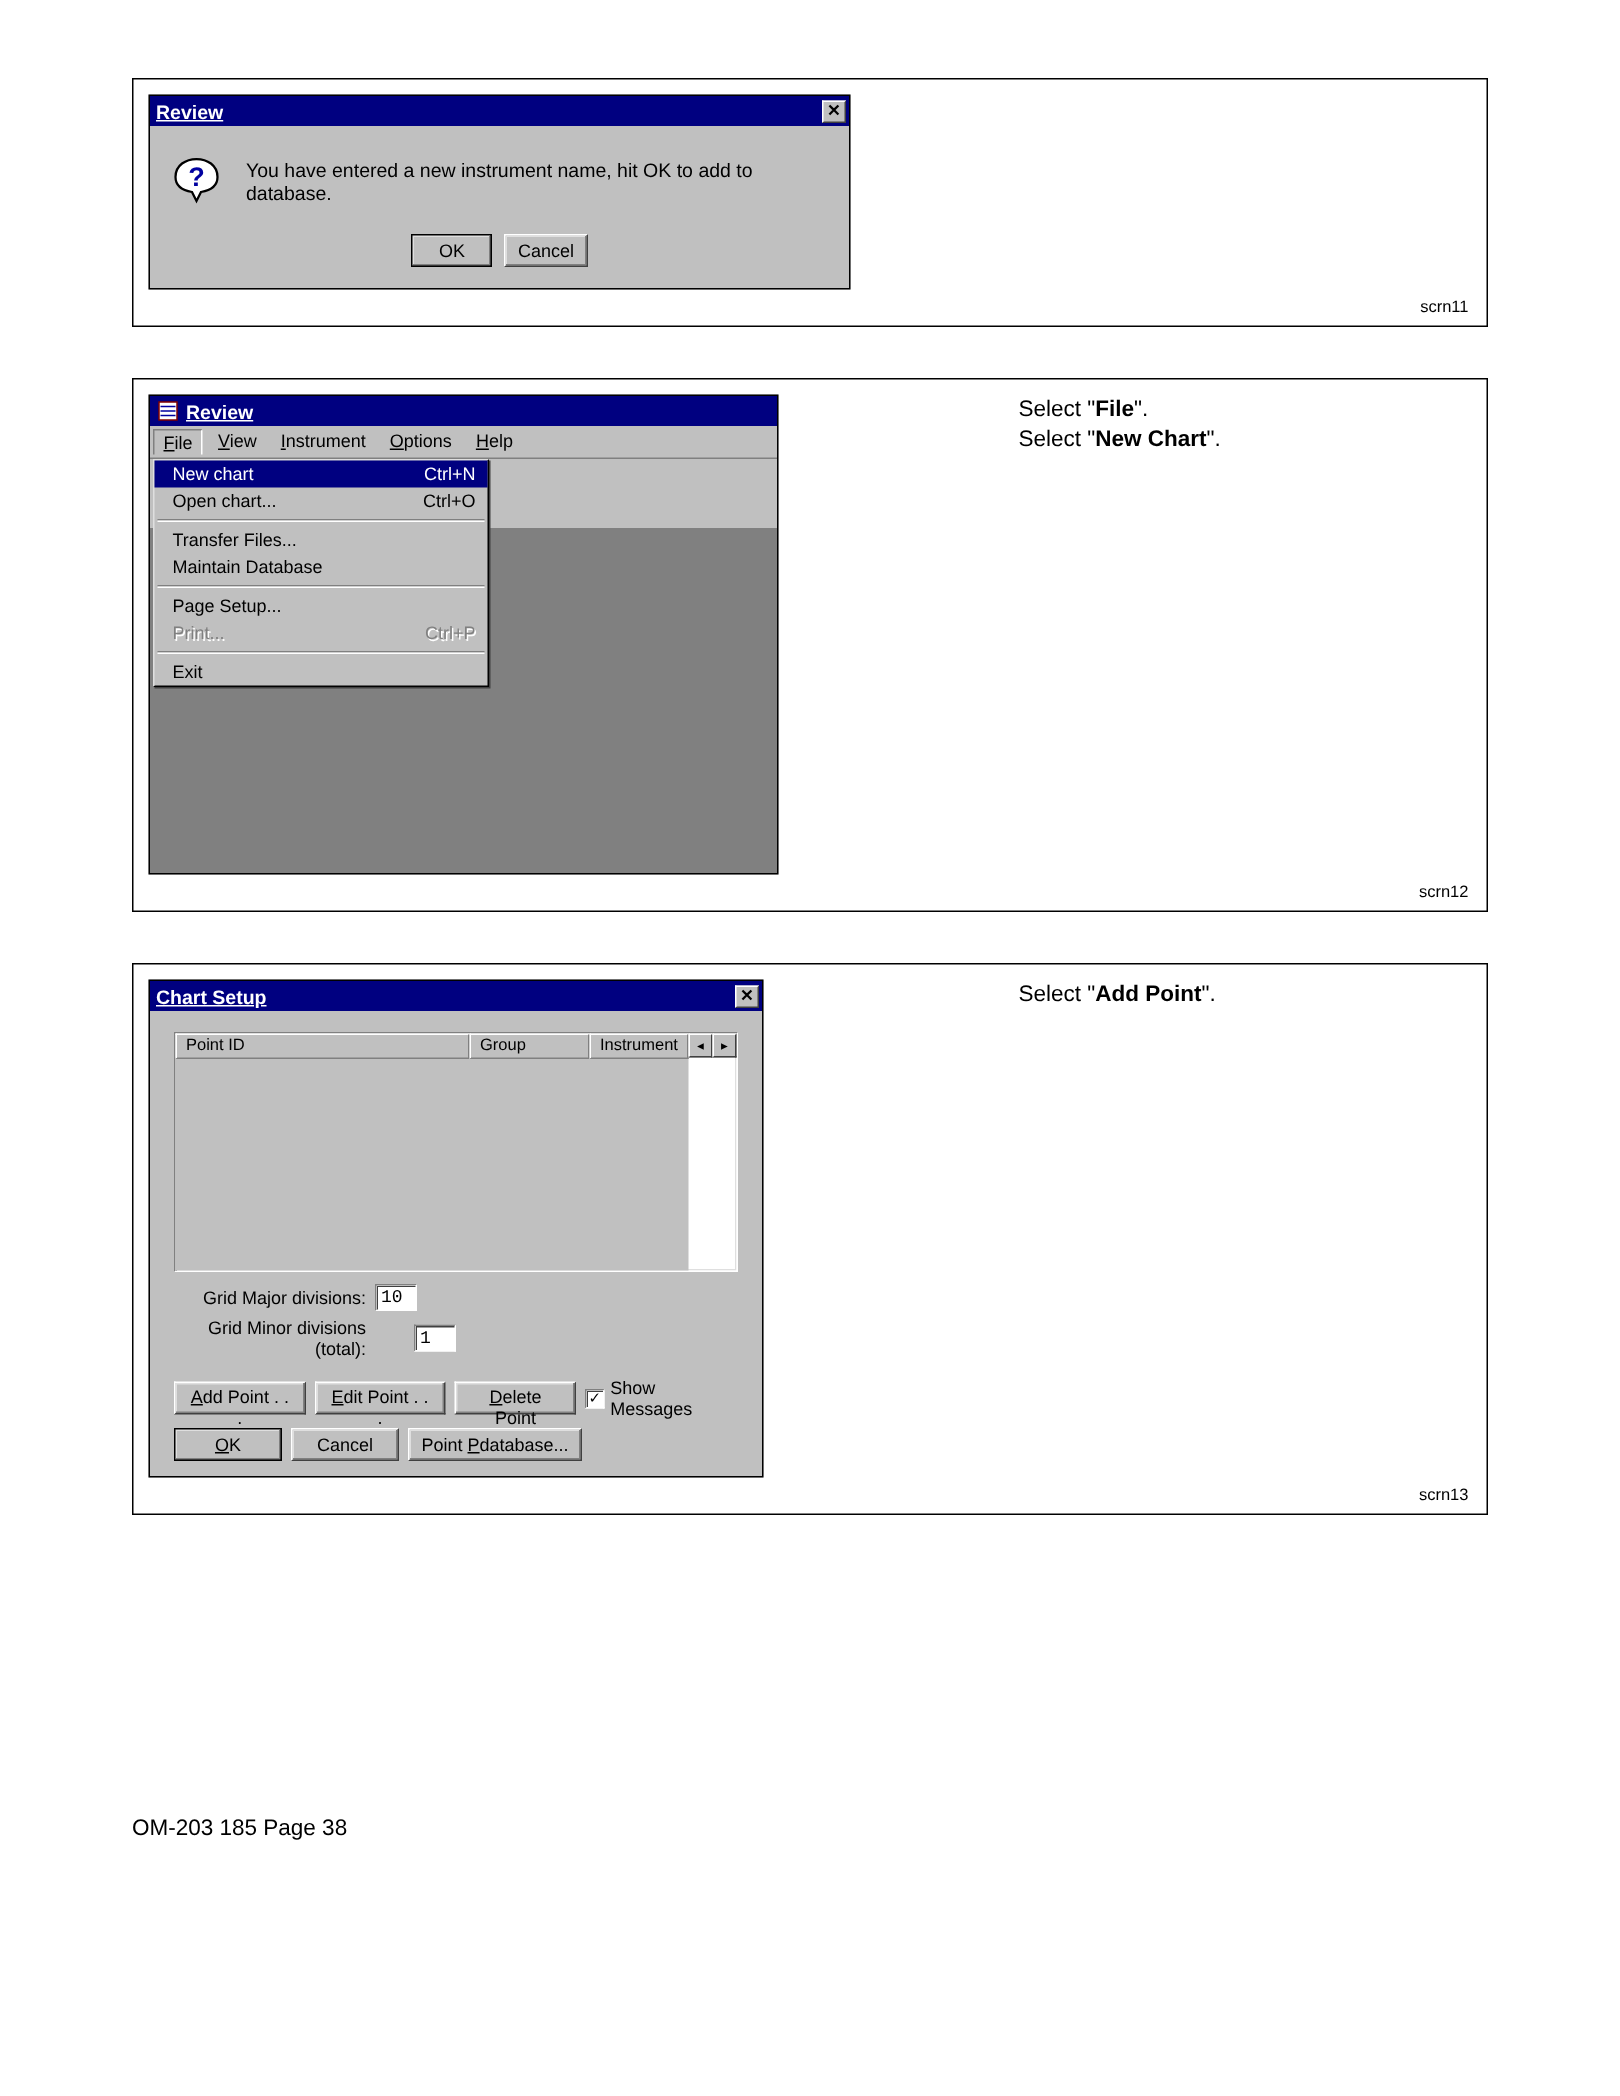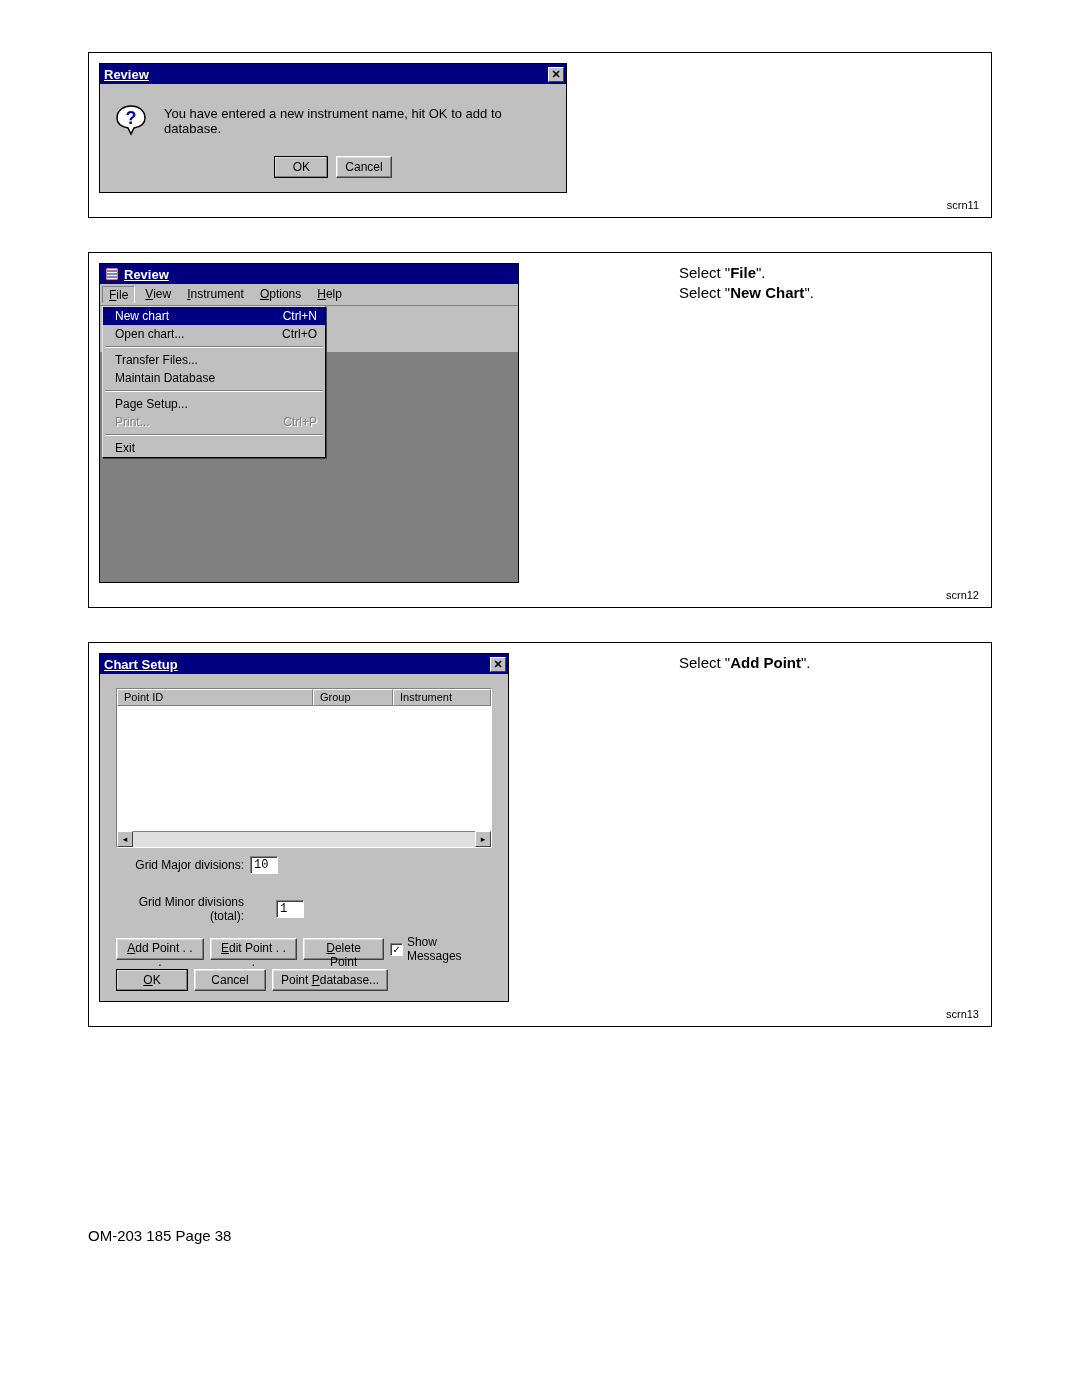--- a/index.html
+++ b/index.html
@@ -158,21 +158,21 @@
     background:#c0c0c0;
   }
   .mdi-area-lower {
     position:absolute; top:46px; left:0; right:0; bottom:0;
     background:#808080;
   }
 
   
   .chart-setup { width: 410px; }
   .cs-body { padding: 14px 16px 10px 16px; }
-  .listview { height:160px; display:flex; flex-direction:column; }
+  .listview { height:160px; display:flex; flex-direction:row; }
   .lv-head { display:flex; background:#c0c0c0; }
   .lv-head .col {
     border-top:1px solid #fff; border-left:1px solid #fff;
     border-right:1px solid #808080; border-bottom:1px solid #808080;
     padding:1px 6px; font-size:11px; height:17px;
   }
   .lv-rows { flex:1; background:#fff; }
   .lv-hscroll { height:16px; background:#c0c0c0; display:flex; }
   .lv-hscroll .track { flex:1; background:#dfdfdf; border-top:1px solid #808080; }
   .grid-row { display:flex; align-items:center; gap:6px; margin-top:8px; font-size:12px; }
@@ -306,21 +306,21 @@
               <span class="scrollbar-btn">◂</span>
               <span class="track"></span>
               <span class="scrollbar-btn">▸</span>
             </div>
           </div>
 
           <div class="grid-row">
             <span class="glabel">Grid Major divisions:</span>
             <input class="input95 ginput" value="10" style="">
           </div>
-          <div class="grid-row" style="margin-top:21px;gap:32px;">
+          <div class="grid-row" style="margin-top:4px;gap:32px;">
             <span class="glabel">Grid Minor divisions (total):</span>
             <input class="input95 ginput" value="1" style="">
           </div>
 
           <div class="cs-btnrow">
             <button class="btn95" style="min-width:72px;"><span class="ul">A</span><span>dd Point . . .</span></button>
             <button class="btn95" style="min-width:72px;"><span class="ul">E</span><span>dit Point . . .</span></button>
             <button class="btn95" style="min-width:72px;"><span class="ul">D</span><span>elete Point</span></button>
             <span class="checkbox95">
               <span class="box">✓</span>

